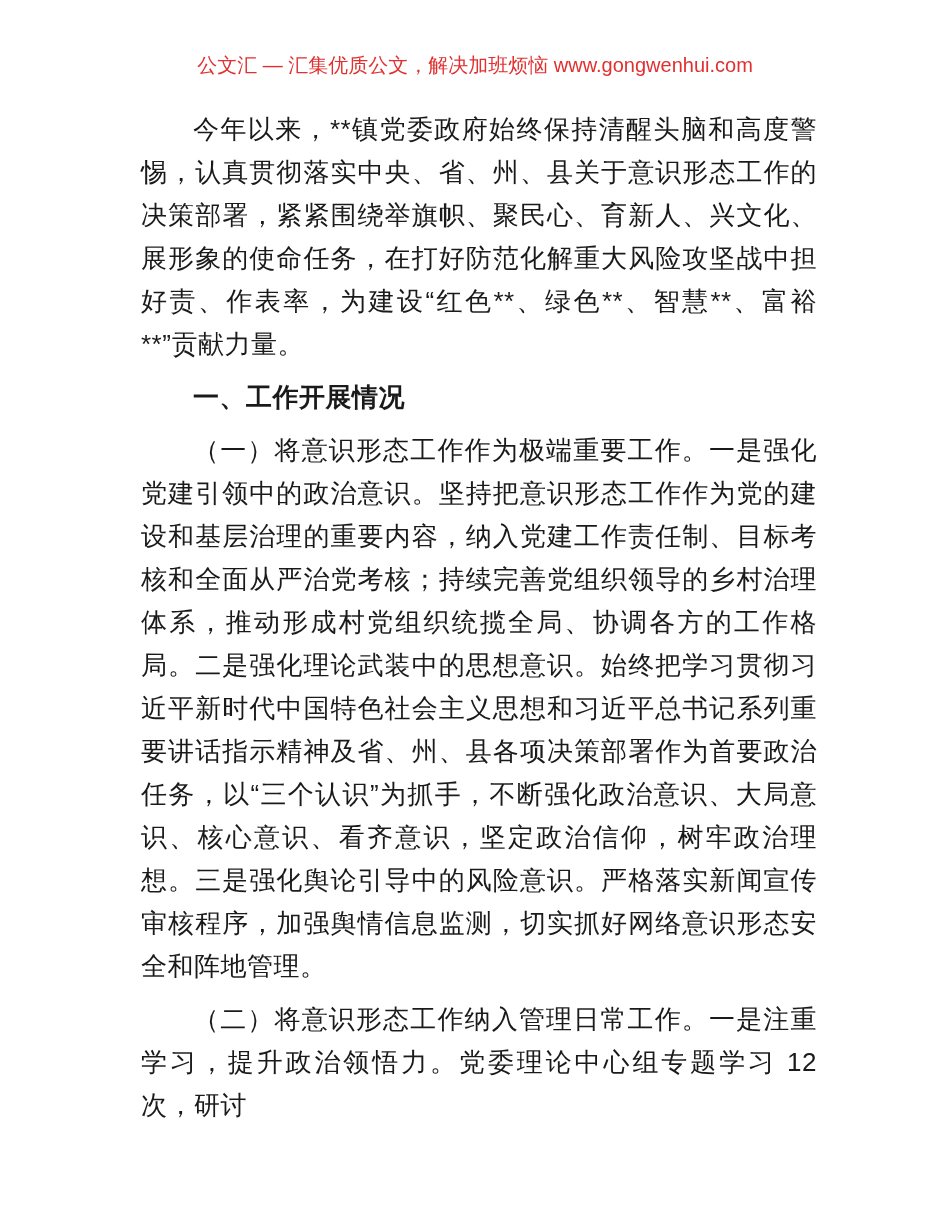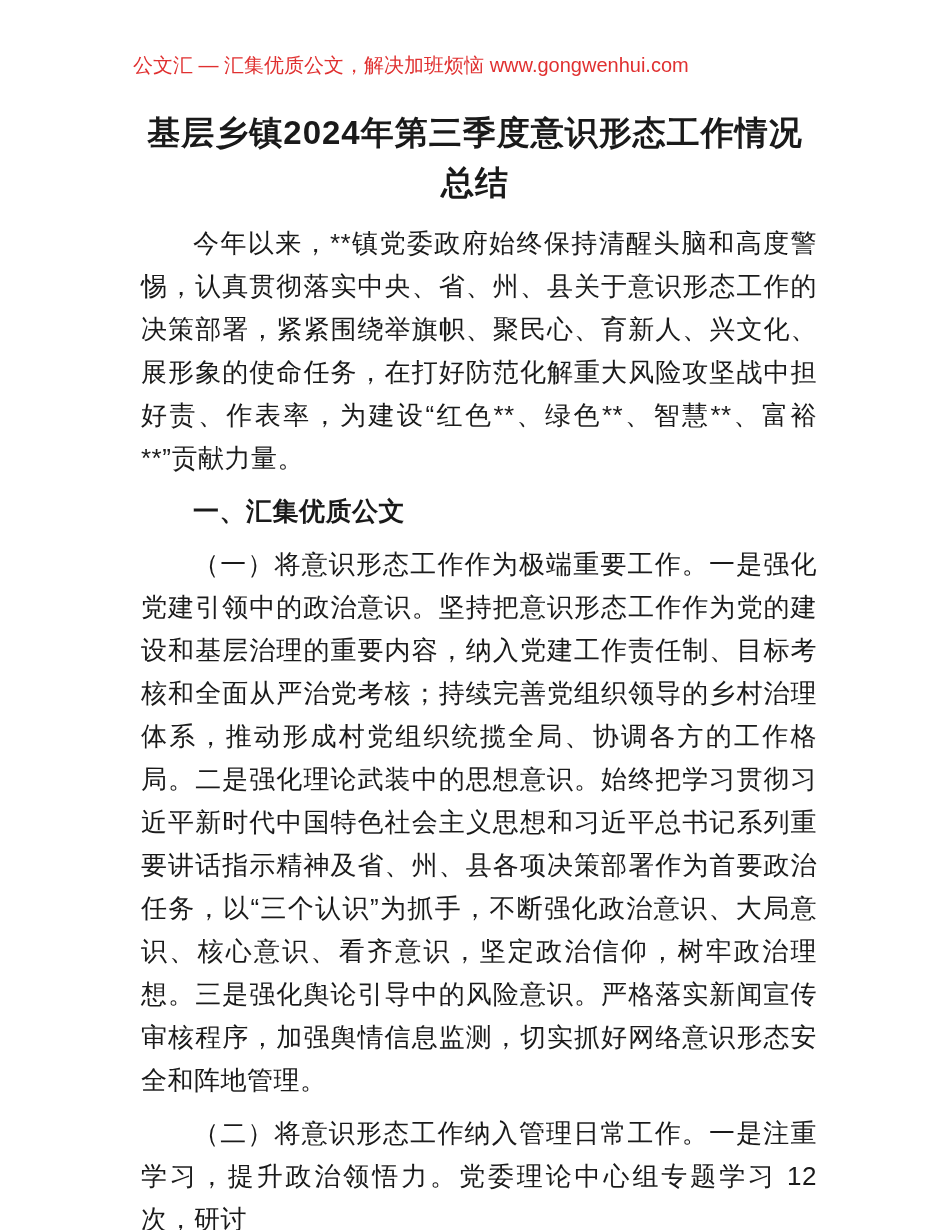--- a/index.html
+++ b/index.html
@@ -15,21 +15,21 @@
     color: #1a1a1a;
   }
   .page {
     box-sizing: border-box;
     width: 950px;
     height: 1230px;
     padding: 52px 133px 0 133px;
     background: #ffffff;
   }
   .watermark {
-    text-align: left;
+    text-align: center;
     color: #e03030;
     font-size: 20px;
     line-height: 26px;
     margin: 0 0 30px 0;
     white-space: nowrap;
   }
   .doc-title {
     font-size: 33px;
     font-weight: bold;
     text-align: center;
@@ -50,23 +50,22 @@
     font-weight: bold;
   }
 </style>
 </head>
 <body>
 
 <div class="page">
 
   <div class="watermark">公文汇 — 汇集优质公文，解决加班烦恼 www.gongwenhui.com</div>
 
-  <h1 class="doc-title">基层乡镇2024年第三季度意识形态工作情况总结</h1>
 
   <p class="para">今年以来，**镇党委政府始终保持清醒头脑和高度警惕，认真贯彻落实中央、省、州、县关于意识形态工作的决策部署，紧紧围绕举旗帜、聚民心、育新人、兴文化、展形象的使命任务，在打好防范化解重大风险攻坚战中担好责、作表率，为建设“红色**、绿色**、智慧**、富裕**”贡献力量。</p>
 
-  <p class="para section-heading">一、汇集优质公文</p>
+  <p class="para section-heading">一、工作开展情况</p>
 
   <p class="para">（一）将意识形态工作作为极端重要工作。一是强化党建引领中的政治意识。坚持把意识形态工作作为党的建设和基层治理的重要内容，纳入党建工作责任制、目标考核和全面从严治党考核；持续完善党组织领导的乡村治理体系，推动形成村党组织统揽全局、协调各方的工作格局。二是强化理论武装中的思想意识。始终把学习贯彻习近平新时代中国特色社会主义思想和习近平总书记系列重要讲话指示精神及省、州、县各项决策部署作为首要政治任务，以“三个认识”为抓手，不断强化政治意识、大局意识、核心意识、看齐意识，坚定政治信仰，树牢政治理想。三是强化舆论引导中的风险意识。严格落实新闻宣传审核程序，加强舆情信息监测，切实抓好网络意识形态安全和阵地管理。</p>
 
   <p class="para">（二）将意识形态工作纳入管理日常工作。一是注重学习，提升政治领悟力。党委理论中心组专题学习 12 次，研讨</p>
 
 </div>
 
 </body></html>

